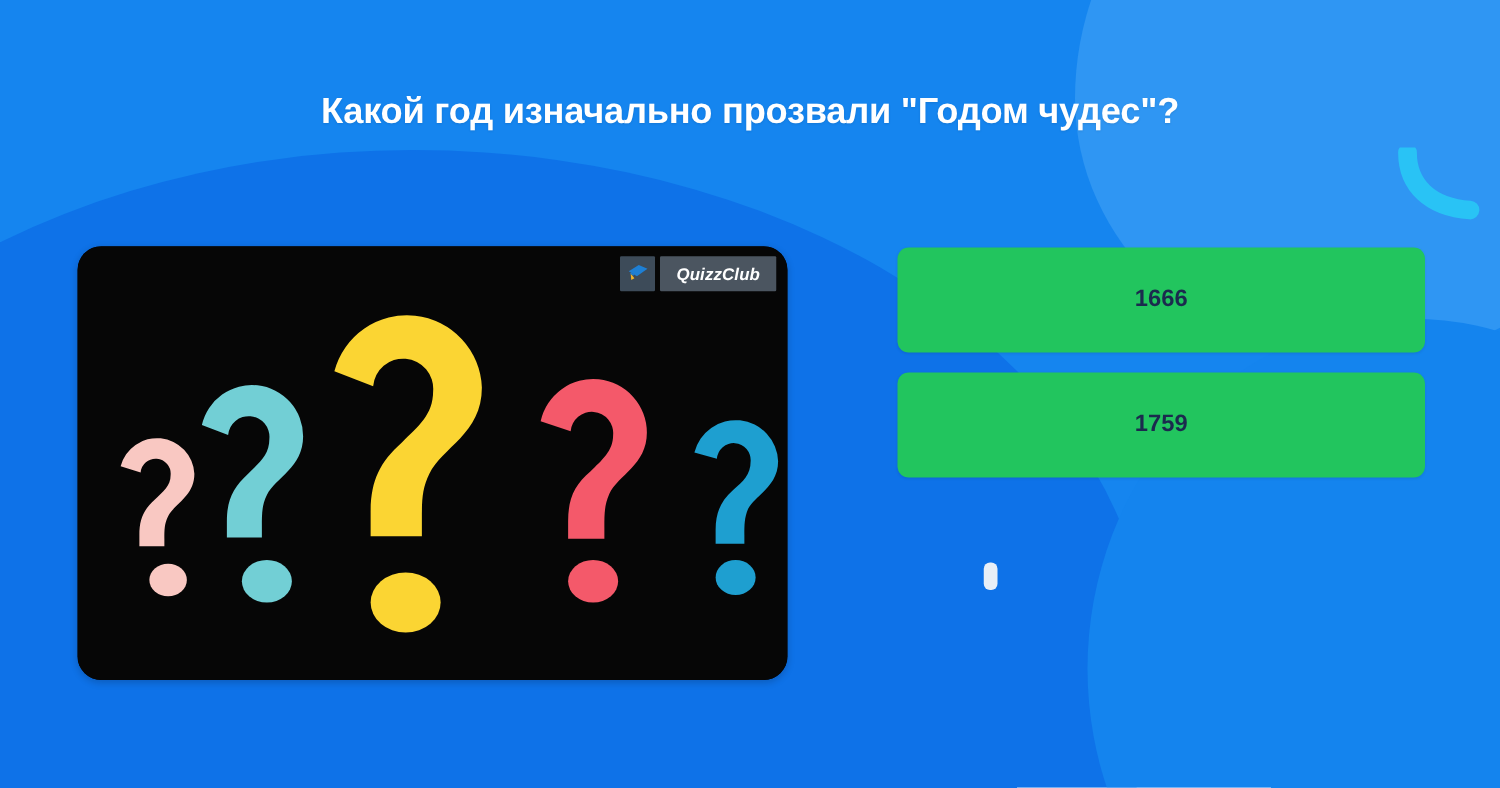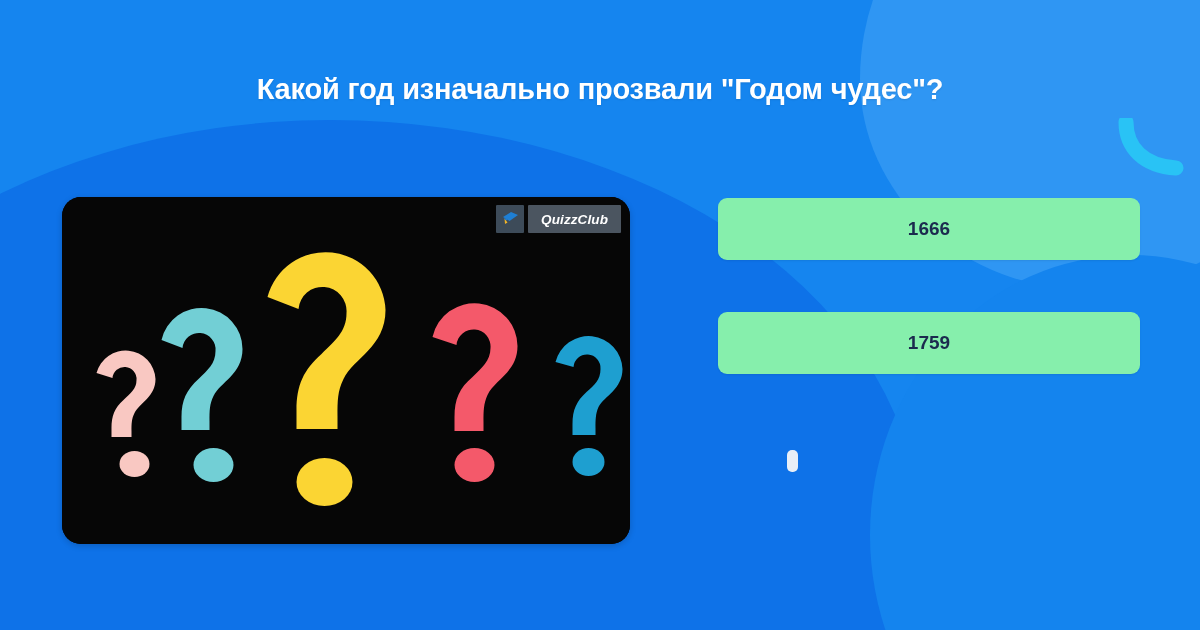--- a/index.html
+++ b/index.html
@@ -135,35 +135,35 @@
   .options {
     position: absolute;
     left: 718px;
     top: 198px;
     width: 422px;
     z-index: 5;
     display: flex;
     flex-direction: column;
   }
   .option {
-    height: 62px;
-    background: #86efac;
+    height: 84px;
+    background: #22c55e;
     border-radius: 9px;
     display: flex;
     align-items: center;
     justify-content: center;
     color: #1b2a4e;
     font-size: 19px;
     font-weight: bold;
     margin-bottom: 16px;
     cursor: pointer;
     user-select: none;
     box-shadow: 0 1px 2px rgba(0,0,0,0.08);
   }
-  .option:last-child { margin-bottom: 0; margin-top: 36px; }
+  .option:last-child { margin-bottom: 0; }
 
   
   .cursor-artifact {
     position: absolute;
     left: 787px;
     top: 450px;
     width: 11px;
     height: 22px;
     background: #f4f6f8;
     border-radius: 5px;

